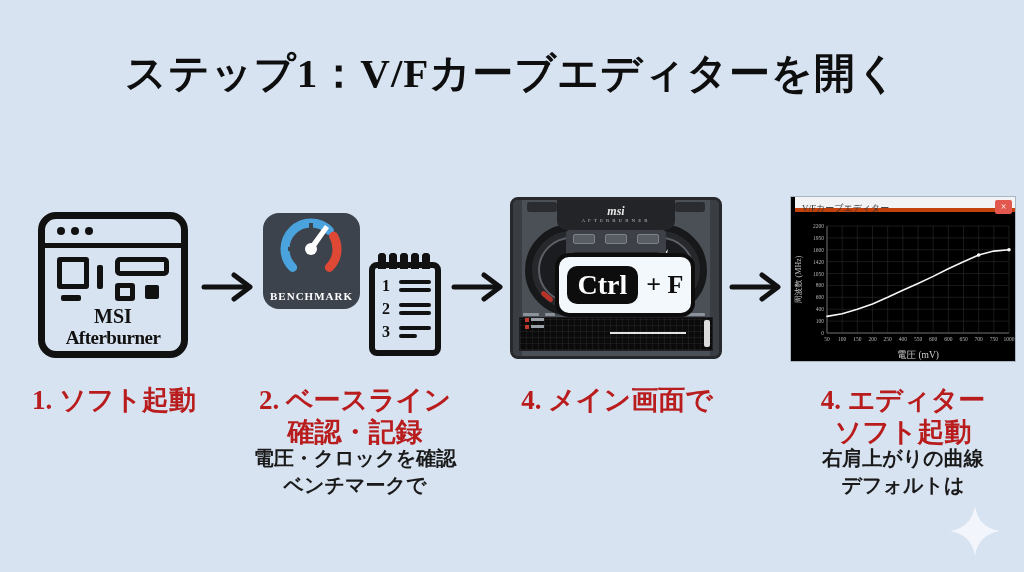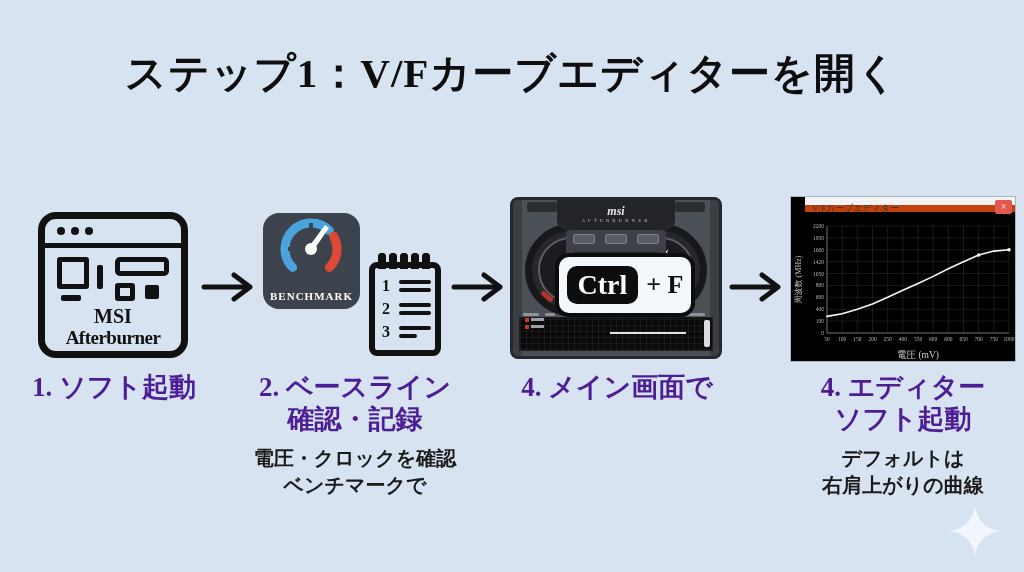--- a/index.html
+++ b/index.html
@@ -5,21 +5,21 @@
   html,body{margin:0;padding:0;}
   .canvas{position:relative;width:1024px;height:572px;background:#d7e3f1;overflow:hidden;
           font-family:Liberation Serif, serif;color:#111;}
   
   .slide-title{position:absolute;top:46px;left:0;width:100%;text-align:center;
                font-size:41px;font-weight:800;letter-spacing:1px;color:#0e0e0e;}
   
   .arrow{position:absolute;width:58px;height:34px;}
   
   .step-label{position:absolute;transform:translateX(-50%);text-align:center;white-space:nowrap;
-              font-size:27px;font-weight:800;line-height:1.18;color:#4c1d95;}
+              font-size:27px;font-weight:800;line-height:1.18;color:#b91c1c;margin-top:13px;}
   .step-sub{position:absolute;transform:translateX(-50%);text-align:center;white-space:nowrap;
             font-size:20px;font-weight:700;line-height:1.35;color:#1a1a1a;}
   
   .app-icon{position:absolute;left:38px;top:212px;width:150px;height:146px;border:7px solid #111;
             border-radius:18px;box-sizing:border-box;}
   .app-icon .dot{position:absolute;top:8px;width:8px;height:8px;border-radius:50%;background:#111;}
   .app-icon .tbar{position:absolute;top:24px;left:-1px;right:-1px;height:5px;background:#111;}
   .app-icon .sq1{position:absolute;left:12px;top:38px;width:32px;height:32px;border:5px solid #111;border-radius:3px;box-sizing:border-box;}
   .app-icon .vbar{position:absolute;left:52px;top:46px;width:6px;height:24px;background:#111;border-radius:2px;}
   .app-icon .ubar{position:absolute;left:16px;top:76px;width:20px;height:6px;background:#111;border-radius:2px;}
@@ -69,21 +69,21 @@
   .msi-scroll{position:absolute;right:2px;top:2px;width:6px;height:27px;background:#dcdcdc;border-radius:2px;}
   .msi-tinybar{position:absolute;height:3px;background:#8d939b;border-radius:1px;}
   .ctrlf-badge{position:absolute;left:42px;top:53px;width:140px;height:64px;background:#f3f8fd;
                border:4px solid #0d0d0d;border-radius:14px;box-sizing:border-box;z-index:5;
                display:flex;align-items:center;justify-content:center;gap:8px;}
   .ctrl-key{background:#0d0d0d;color:#fff;border-radius:10px;padding:5px 11px;font-size:28px;font-weight:800;line-height:1;}
   .plus-f{color:#0d0d0d;font-size:26px;font-weight:800;}
   
   .vf-window{position:absolute;left:790px;top:196px;width:226px;height:166px;border:1px solid #aab4c2;
              box-sizing:border-box;background:#000;}
-  .vf-titlebar{position:absolute;top:0;left:14px;right:0;height:15px;background:#f1f3f5;border-bottom:7px solid #c2410c;box-sizing:border-box;}
+  .vf-titlebar{position:absolute;top:0;left:4px;right:0;height:15px;background:#f1f3f5;border-bottom:4px solid #c2410c;box-sizing:border-box;}
   .vf-title{position:absolute;left:7px;top:5px;font-size:9px;color:#333;}
   .vf-close{position:absolute;right:3px;top:3px;width:17px;height:14px;background:#e2574e;border-radius:2px;
             color:#fff;font-size:10px;line-height:14px;text-align:center;}
   .vf-body{position:absolute;top:21px;left:0;right:0;bottom:0;background:#000;}
   
   .sparkle{position:absolute;left:948px;top:504px;}
 </style>
 </head>
 <body>
 
@@ -279,22 +279,22 @@
             <circle cx="187.66666666666669" cy="37.06172839506172" r="1.8" fill="#fff"></circle>
             <circle cx="218" cy="31.77777777777777" r="1.8" fill="#fff"></circle>
           </svg>
       </div>
     </div>
     <div class="step-label" style="left:903px;top:372px">
       <div>4. エディター</div>
       <div>ソフト起動</div>
     </div>
     <div class="step-sub" style="left:903px;top:445px">
+      <div>右肩上がりの曲線</div>
       <div>デフォルトは</div>
-      <div>右肩上がりの曲線</div>
     </div>
   </div>
 
   <svg class="sparkle" width="54" height="54" viewBox="0 0 48 48">
     <path d="M24 2 C26.5 15 33 21.5 46 24 C33 26.5 26.5 33 24 46 C21.5 33 15 26.5 2 24 C15 21.5 21.5 15 24 2 Z" fill="#f2f6fc"></path>
   </svg>
 
 </div>
 
 </body></html>

